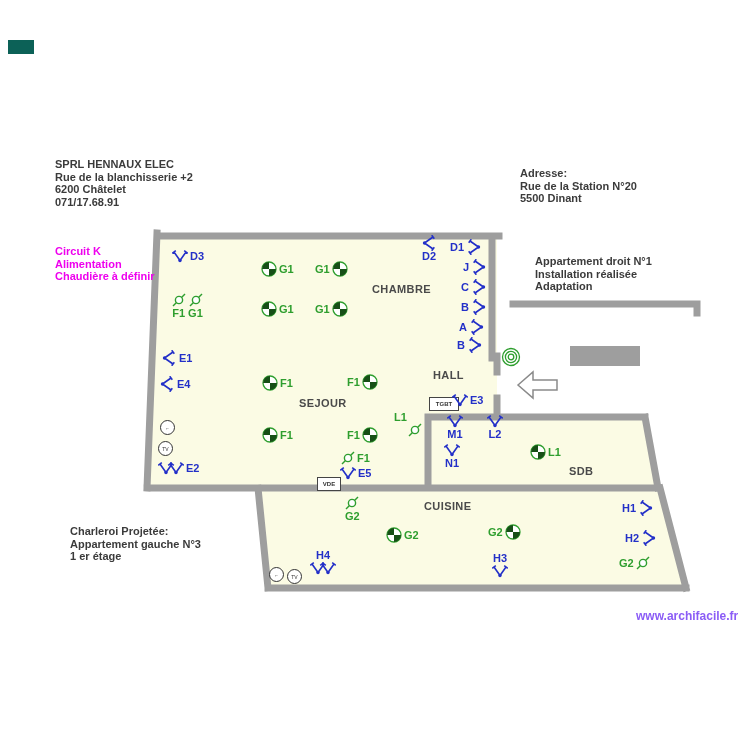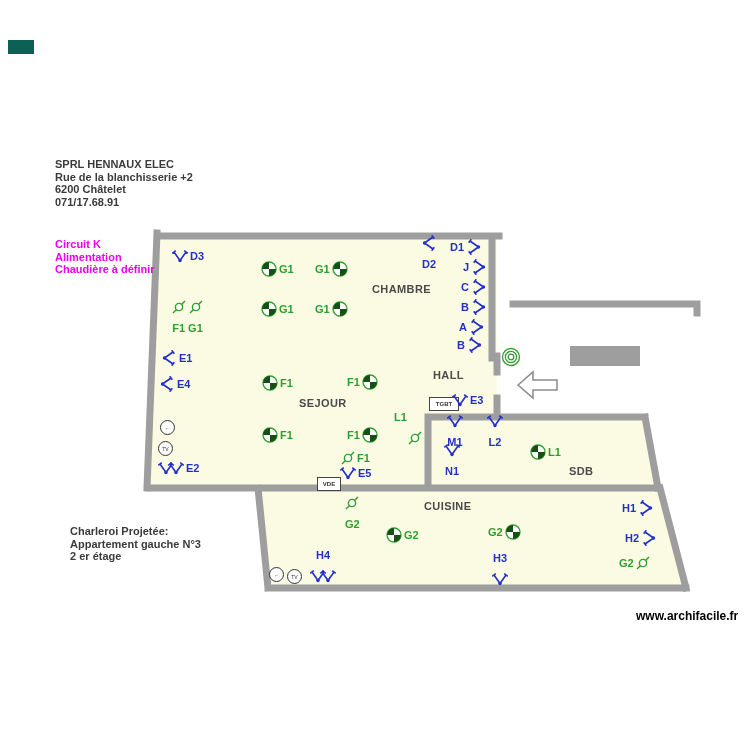--- a/index.html
+++ b/index.html
@@ -2,23 +2,23 @@
 <html><head>
 <meta charset="utf-8">
 <style>
   html,body{margin:0;padding:0;background:#fff;}
   .canvas{position:relative;width:750px;height:750px;background:#fff;overflow:hidden;
           font-family:"Liberation Sans", sans-serif;}
   .plan{position:absolute;left:0;top:0;}
   .tblock{position:absolute;font-size:11px;font-weight:bold;color:#3b3b3b;line-height:12.5px;white-space:nowrap;}
   .magenta div{color:#EE00EE;}
   .room{position:absolute;font-size:11px;font-weight:bold;color:#4a4a4a;letter-spacing:.4px;white-space:nowrap;}
-  .watermark{position:absolute;font-size:12px;font-weight:600;color:#000000;}
+  .watermark{position:absolute;font-size:12px;font-weight:600;color:#8b5cf6;}
   .sym{position:absolute;display:flex;align-items:center;gap:2px;white-space:nowrap;}
-  .sym.col{flex-direction:column;gap:8px;align-items:center;}
+  .sym.col{flex-direction:column;gap:0;align-items:center;}
   .row2{display:flex;gap:3px;}
   .lb{font-size:11px;font-weight:bold;line-height:12px;}
   .blue{color:#2330C8;}
   .green{color:#2E9E2E;}
   .rotl{transform:rotate(-90deg);}
   .rotr{transform:rotate(90deg);}
   .panelbox{position:absolute;background:#fff;border:1px solid #444;color:#333;
             display:flex;align-items:center;justify-content:center;font-size:6px;font-weight:bold;}
   .outlet{position:absolute;width:15px;height:15px;box-sizing:border-box;border:1.4px solid #333;border-radius:50%;
           background:#fff;color:#333;font-size:5px;display:flex;align-items:center;justify-content:center;}
@@ -84,32 +84,42 @@
   </svg>
 
   <div class="tblock" style="left:55px;top:158px">
     <div>SPRL HENNAUX ELEC</div>
     <div>Rue de la blanchisserie +2</div>
     <div>6200 Châtelet</div>
     <div>071/17.68.91</div>
   </div>
 
 
-
-  <div class="tblock magenta" style="left:55px;top:238px">
+  <div class="tblock" style="left:520px;top:167px">
+    <div>Adresse:</div>
+    <div>Rue de la Station N°20</div>
+    <div>5500 Dinant</div>
+  </div>
+
+  <div class="tblock magenta" style="left:55px;top:245px">
     <div>Circuit  K</div>
     <div>Alimentation</div>
     <div>Chaudière à définir</div>
   </div>
 
+  <div class="tblock" style="left:535px;top:255px">
+    <div>Appartement droit N°1</div>
+    <div>Installation réalisée</div>
+    <div>Adaptation</div>
+  </div>
 
   <div class="tblock" style="left:70px;top:525px">
     <div>Charleroi Projetée:</div>
     <div>Appartement gauche N°3</div>
-    <div>2 er étage</div>
+    <div>1 er étage</div>
   </div>
 
   <div class="watermark" style="left:636px;top:609px">www.archifacile.fr</div>
 
   <div class="room" style="left:372px;top:283px">CHAMBRE</div>
   <div class="room" style="left:299px;top:397px">SEJOUR</div>
   <div class="room" style="left:433px;top:369px">HALL</div>
   <div class="room" style="left:569px;top:465px">SDB</div>
   <div class="room" style="left:424px;top:500px">CUISINE</div>
 
@@ -297,21 +307,21 @@
       </svg>
     <span class="lb green">G2</span>
   </div>
   <div class="sym" style="left:488px;top:524px">
     <span class="lb green">G2</span>
     <svg class="icon" width="16" height="16" viewBox="0 0 16 16">
         <use href="#lt"></use>
       </svg>
   </div>
 
-  <div class="sym col" style="left:172px;top:300px">
+  <div class="sym col" style="left:172px;top:293px">
     <div class="row2">
       <svg class="icon" width="14" height="14" viewBox="0 0 14 14">
           <use href="#wl"></use>
         </svg>
       <svg class="icon" width="14" height="14" viewBox="0 0 14 14">
           <use href="#wl"></use>
         </svg>
     </div>
     <span class="lb green">F1 G1</span>
   </div>

